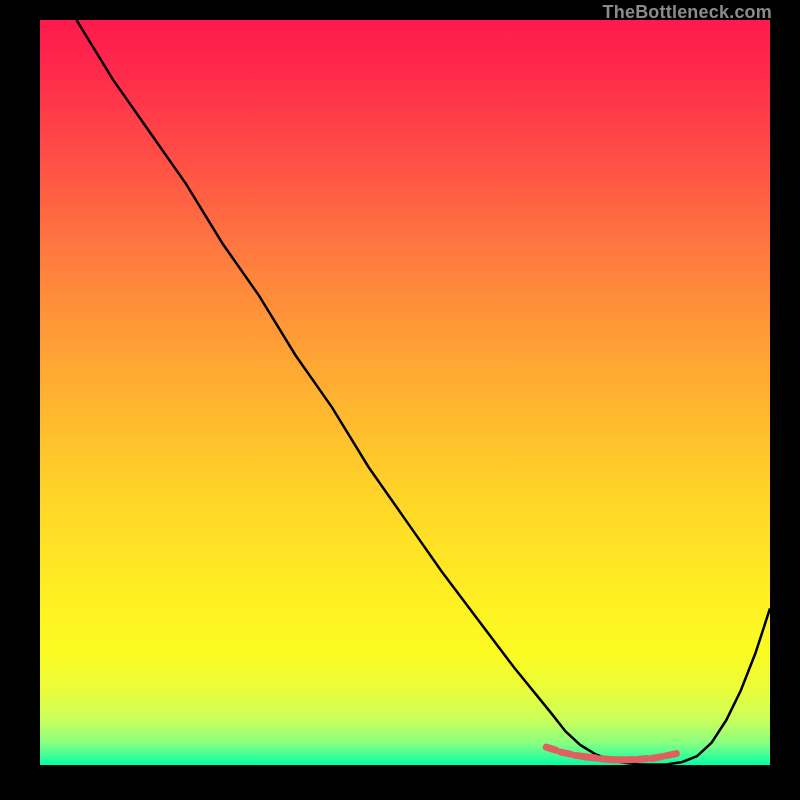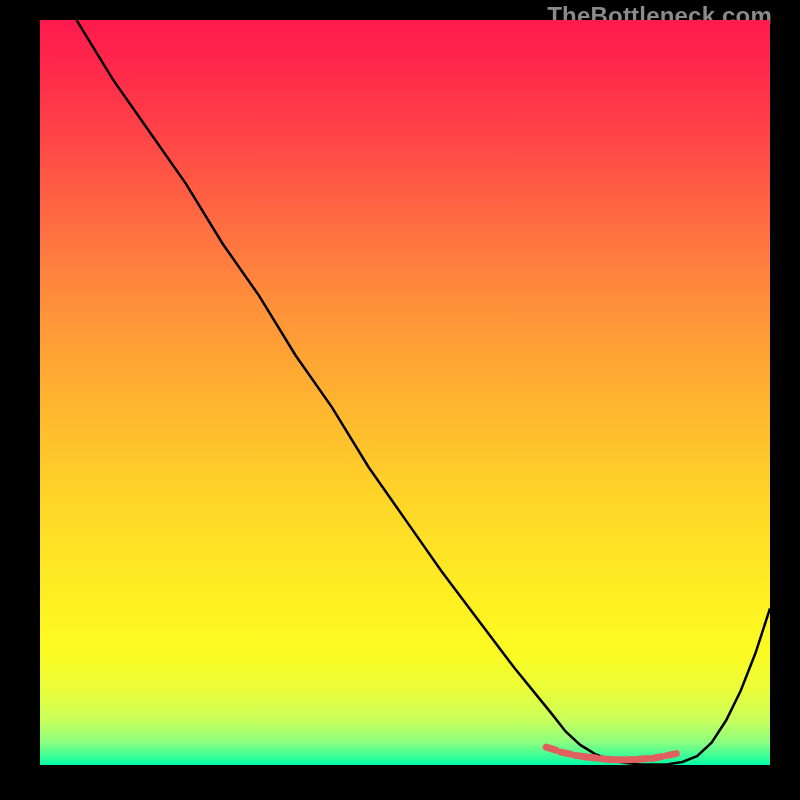--- a/index.html
+++ b/index.html
@@ -54,21 +54,21 @@
     top: 0;
     width: 100%;
     height: 100%;
     pointer-events: none;
   }
   .attribution {
     position: absolute;
     top: 2px;
     right: 28px;
     font-family: Arial, Helvetica, sans-serif;
-    font-size: 24px;
+    font-size: 18px;
     font-weight: bold;
     color: #8b8b8b;
     letter-spacing: 0.2px;
   }
 </style>
 </head>
 <body>
 
 <div class="container">
 

